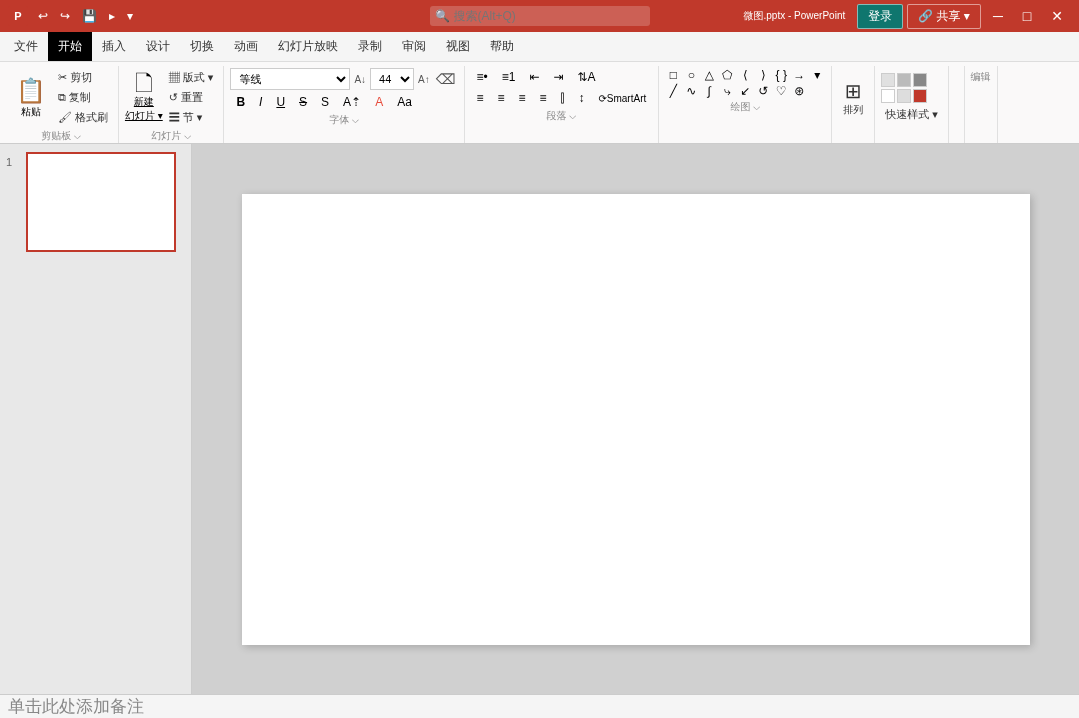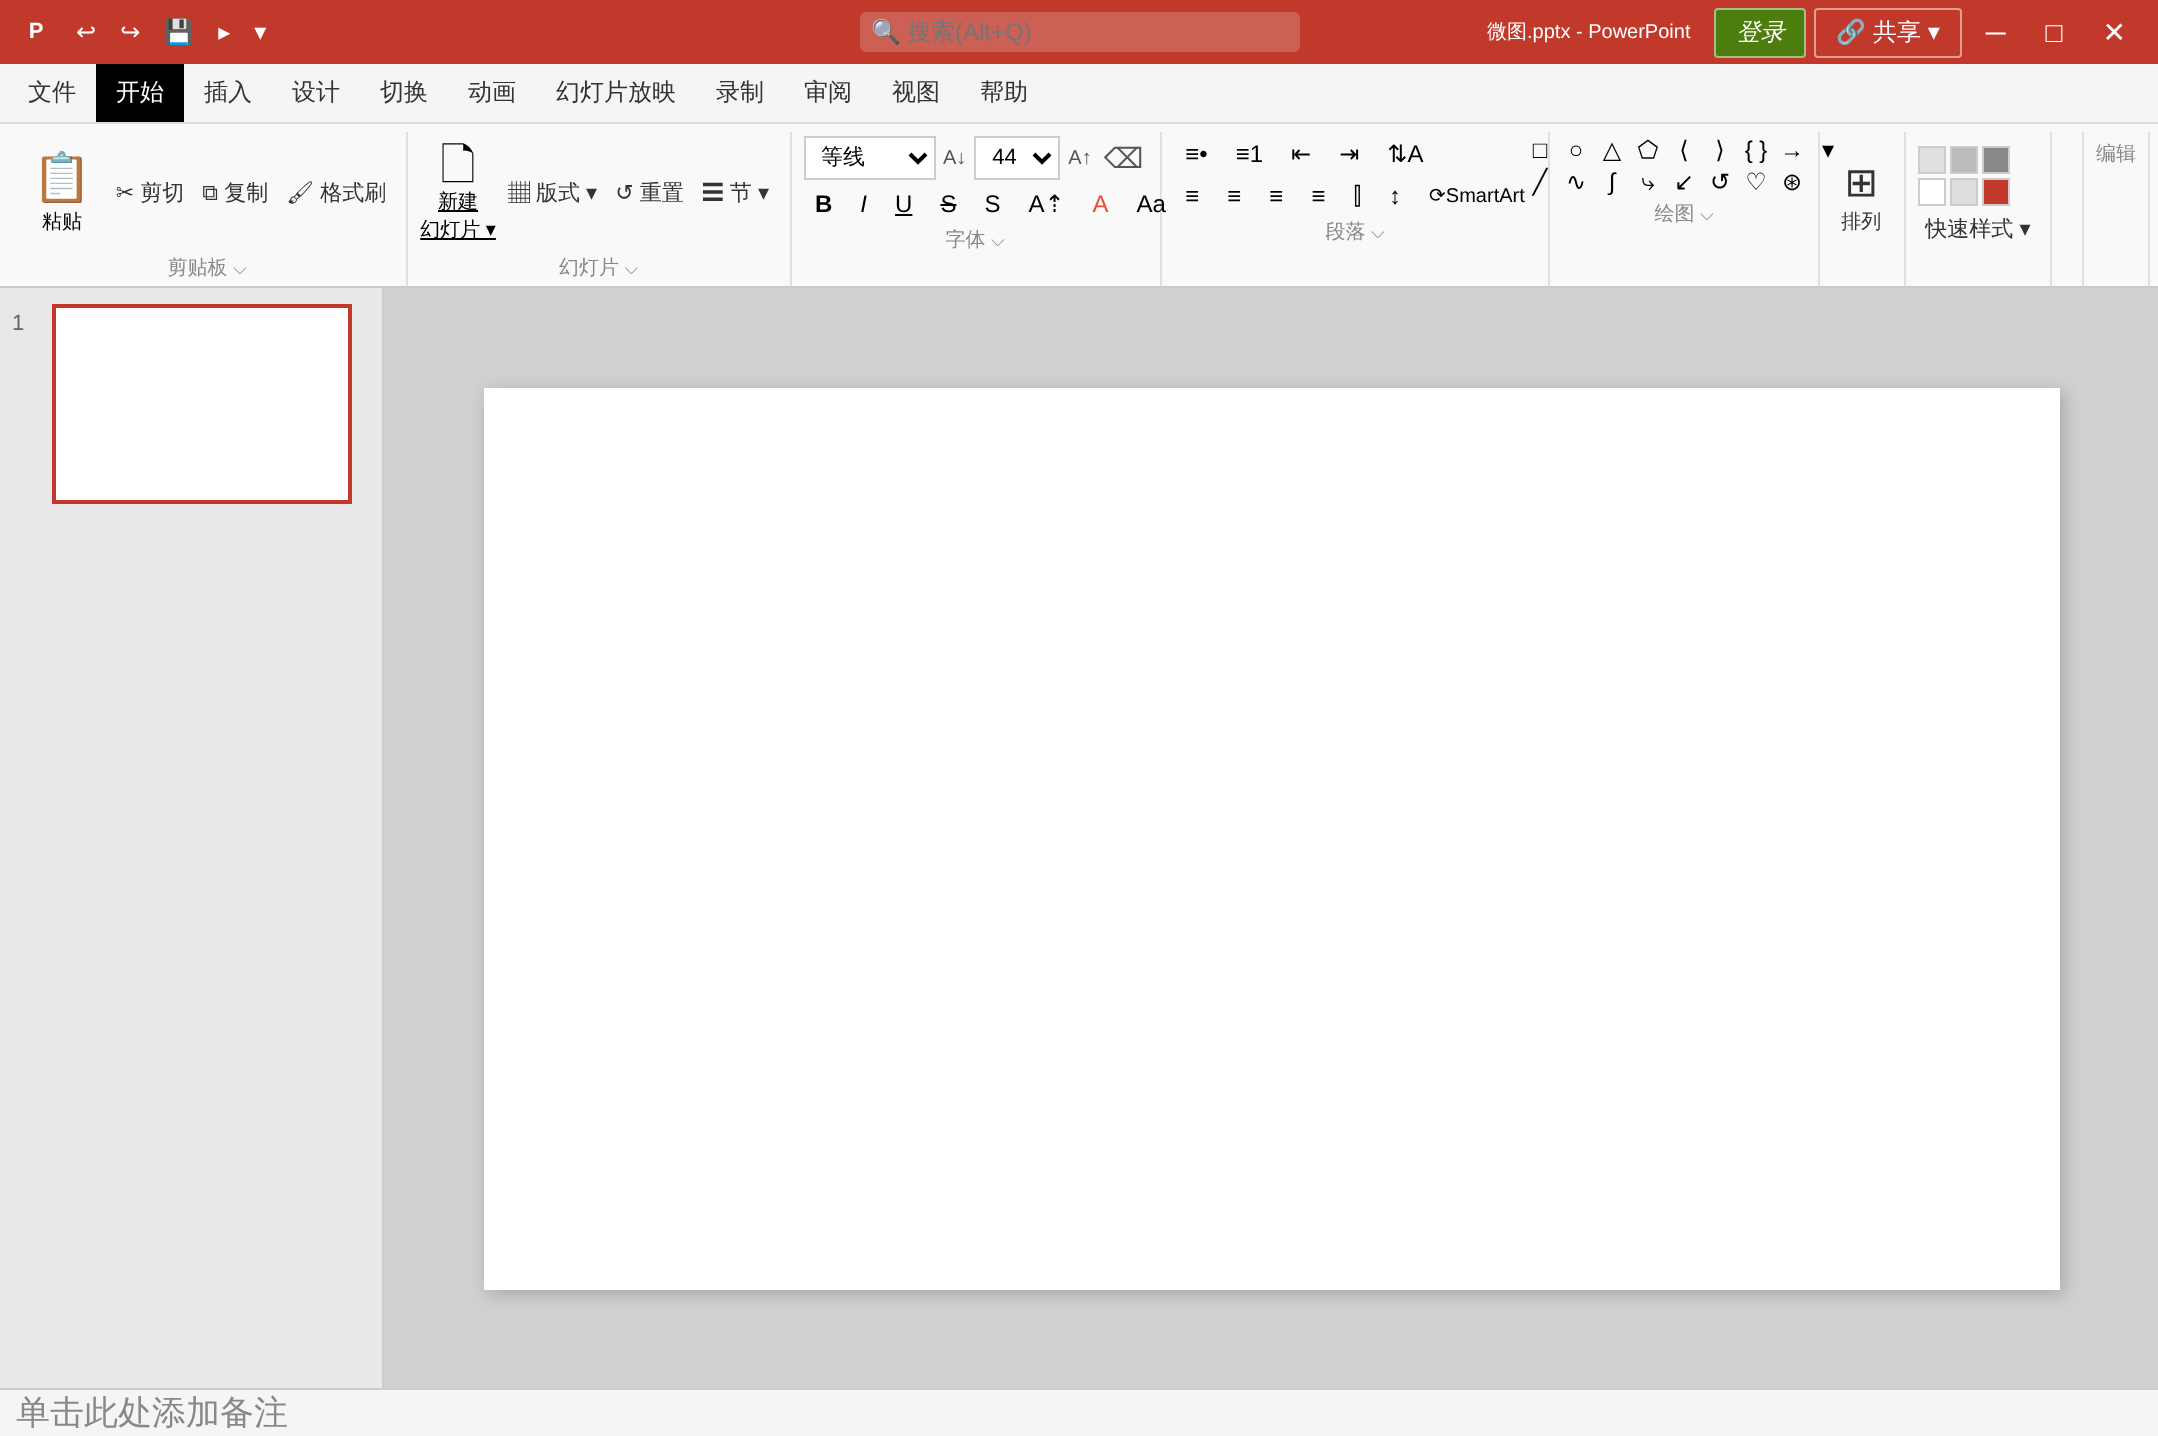--- a/index.html
+++ b/index.html
@@ -17,21 +17,21 @@
     }
     #title-bar-left { display: flex; align-items: center; gap: 6px; }
     #title-bar-center { font-size: 13px; color: white; position: absolute; left: 50%; transform: translateX(-50%); }
     #title-bar-right { display: flex; align-items: center; gap: 4px; margin-left: auto; }
     .title-btn { color: white; font-size: 14px; padding: 2px 8px; cursor: pointer; background: none; border: none; }
     .quick-access { display: flex; align-items: center; gap: 4px; }
     .qa-btn { color: white; font-size: 12px; padding: 2px 4px; cursor: pointer; background: none; border: none; }
     .search-bar { background: rgba(255,255,255,0.2); border: none; border-radius: 3px; color: white; padding: 3px 24px 3px 24px; font-size: 12px; width: 220px; outline: none; }
     .search-wrap { position: relative; display: flex; align-items: center; }
     .search-icon-inner { position: absolute; left: 6px; color: white; font-size: 12px; }
-    .login-btn { background: #4d7c0f; border: 1px solid rgba(255,255,255,0.5); color: white; padding: 3px 10px; border-radius: 2px; cursor: pointer; font-size: 12px; font-style: italic; }
+    .login-btn { background: #0f766e; border: 1px solid rgba(255,255,255,0.5); color: white; padding: 3px 10px; border-radius: 2px; cursor: pointer; font-size: 12px; }
     .share-btn { background: #c0392b; border: 1px solid rgba(255,255,255,0.5); color: white; padding: 3px 10px; border-radius: 2px; cursor: pointer; font-size: 12px; }
 
     
     #menu-bar {
       height: 30px;
       background: #f5f5f5;
       display: flex;
       align-items: stretch;
       border-bottom: 1px solid #ddd;
       padding-left: 4px;
@@ -77,21 +77,21 @@
     }
     .ribbon-btn-small {
       display: flex;
       align-items: center;
       padding: 2px 4px;
       cursor: pointer;
       border-radius: 2px;
       font-size: 11px;
       color: #333;
     }
-    .ribbon-col { display: flex; gap: 1px; }
+    .ribbon-col { display: flex; flex-direction: column; gap: 1px; }
     .font-selector { width: 120px; height: 22px; border: 1px solid #ccc; font-size: 11px; padding: 1px 4px; background: white; }
     .font-size-selector { width: 44px; height: 22px; border: 1px solid #ccc; font-size: 11px; padding: 1px 4px; background: white; }
     .format-row { display: flex; align-items: center; gap: 2px; }
     .fmt-btn { padding: 1px 5px; border: 1px solid transparent; cursor: pointer; font-size: 12px; border-radius: 2px; background: none; }
 
     
     .clip-big { display: flex; flex-direction: column; align-items: center; font-size: 10px; cursor: pointer; padding: 2px 6px; border-radius: 2px; }
     .clip-big .icon { font-size: 24px; }
     .shapes-row { display: flex; align-items: center; gap: 2px; }
     .shape-btn { width: 16px; height: 14px; cursor: pointer; display: flex; align-items: center; justify-content: center; font-size: 12px; }

